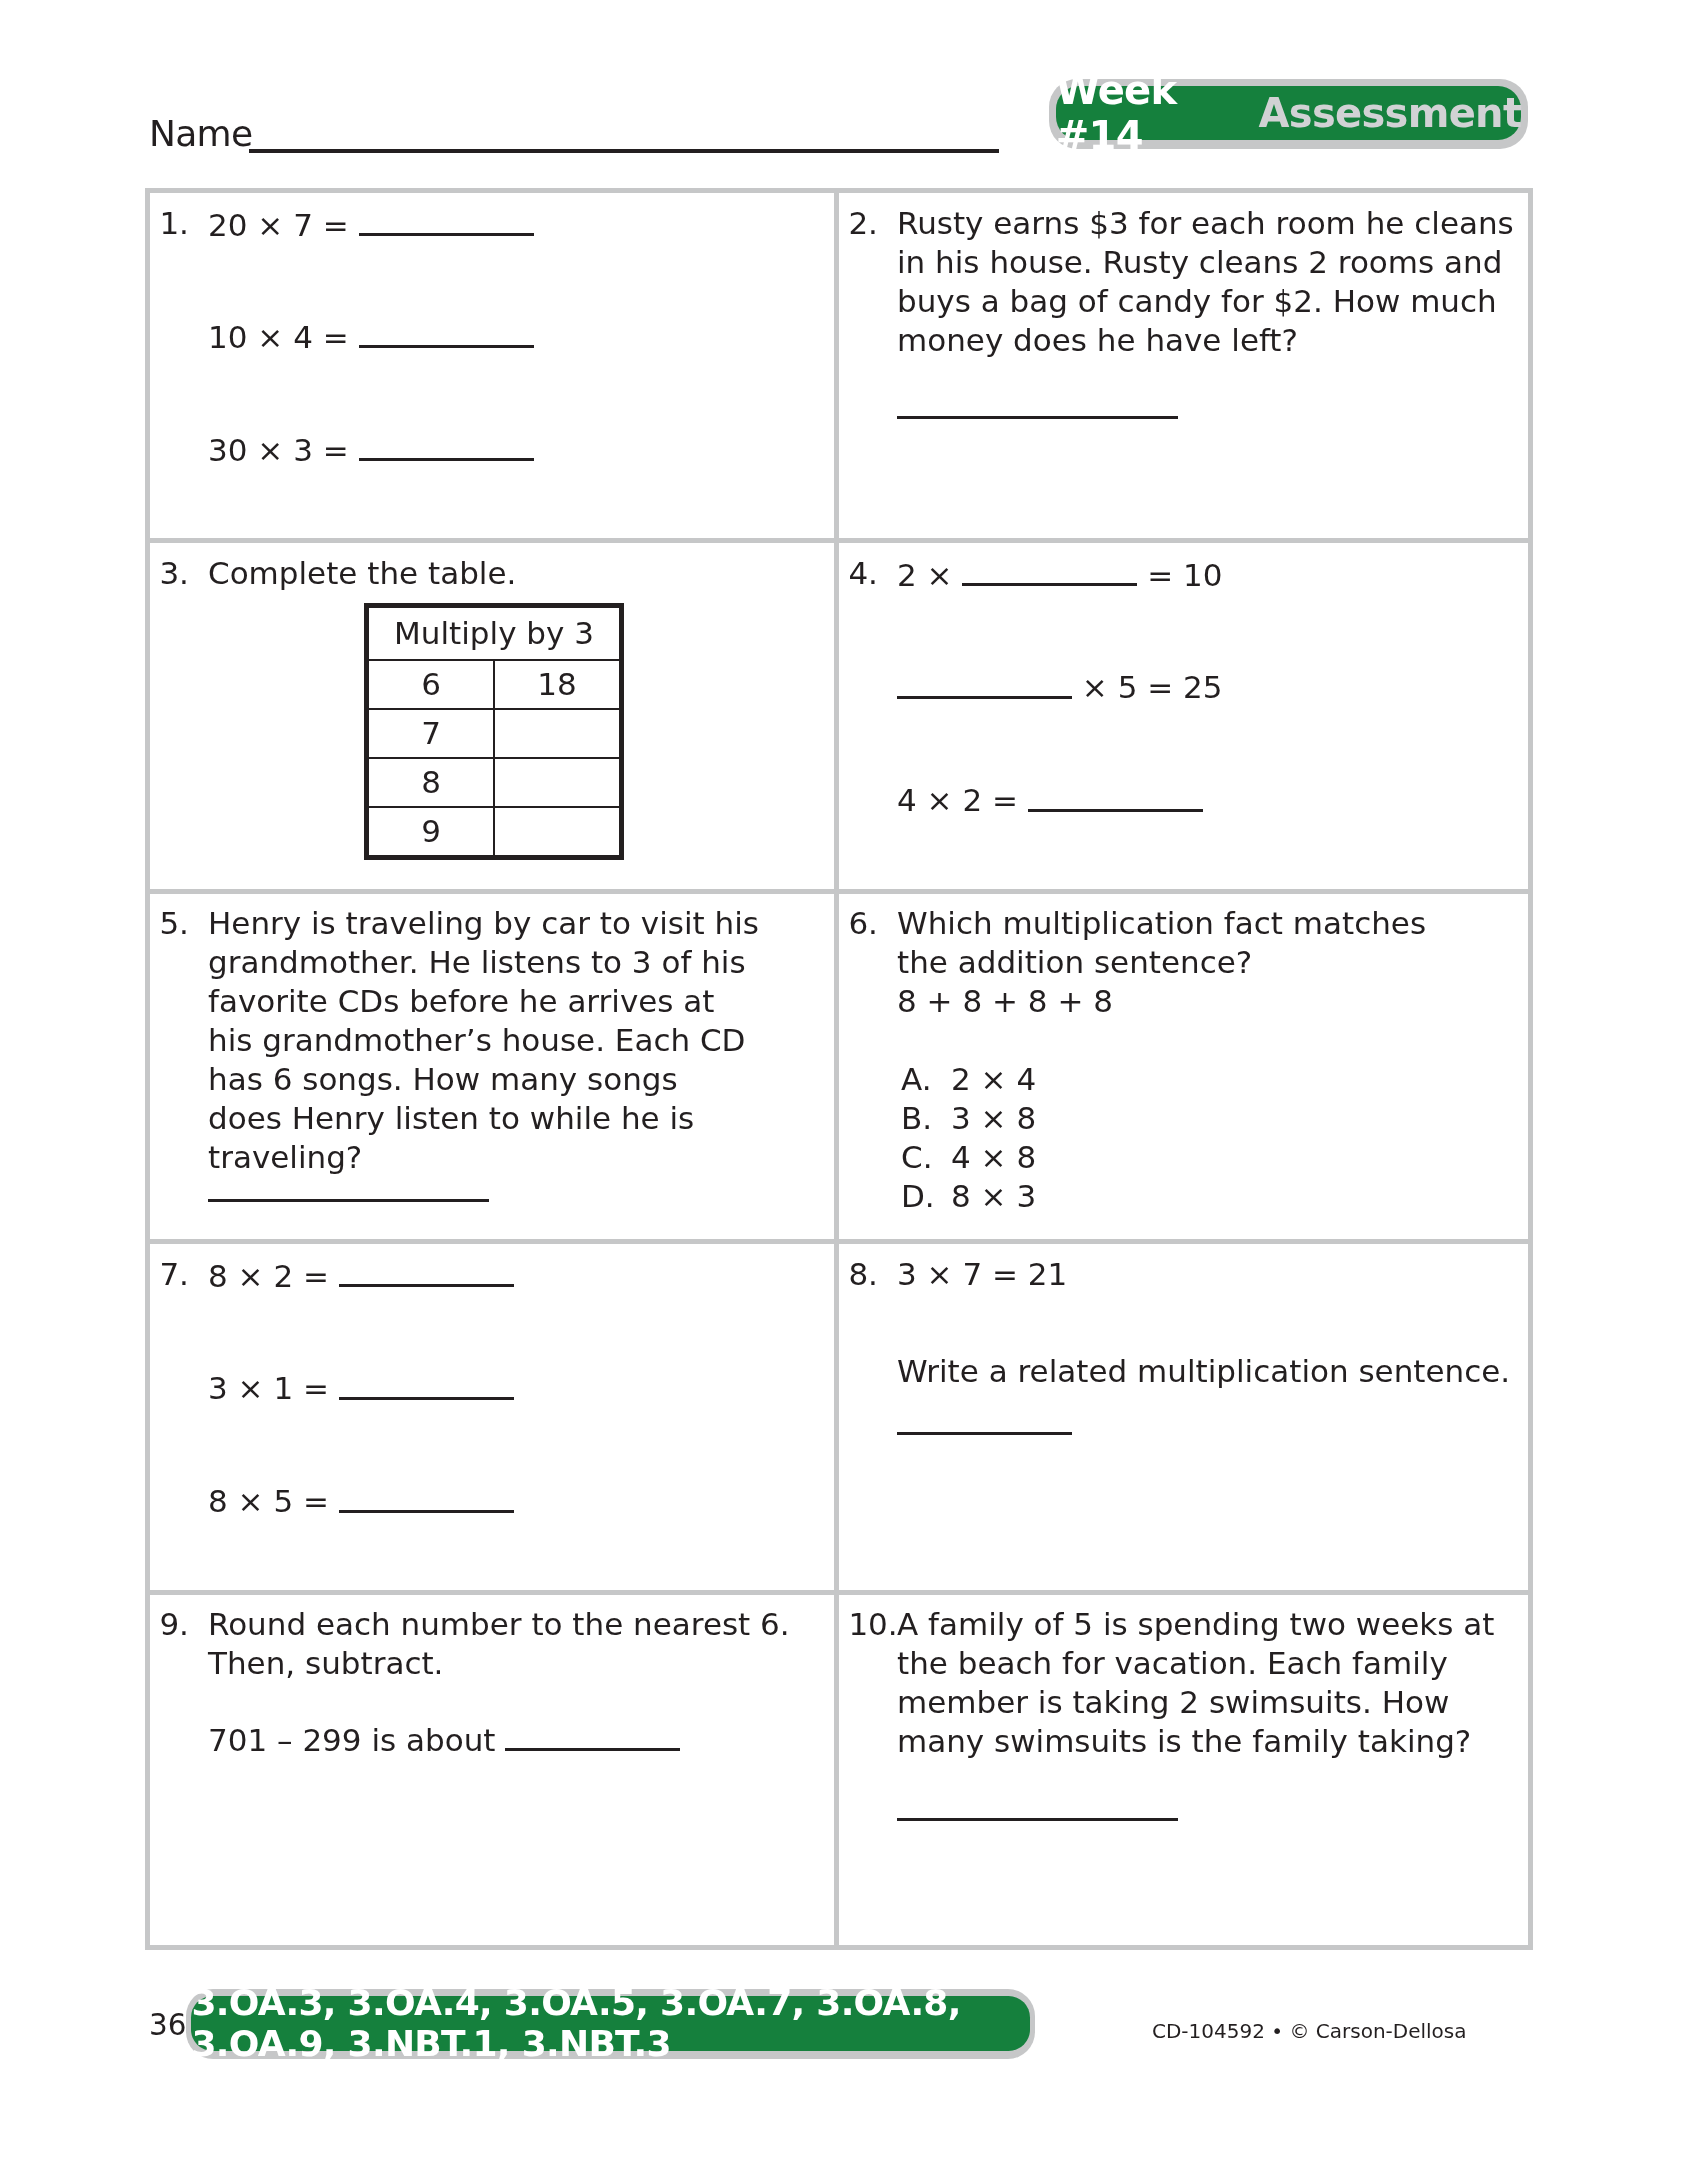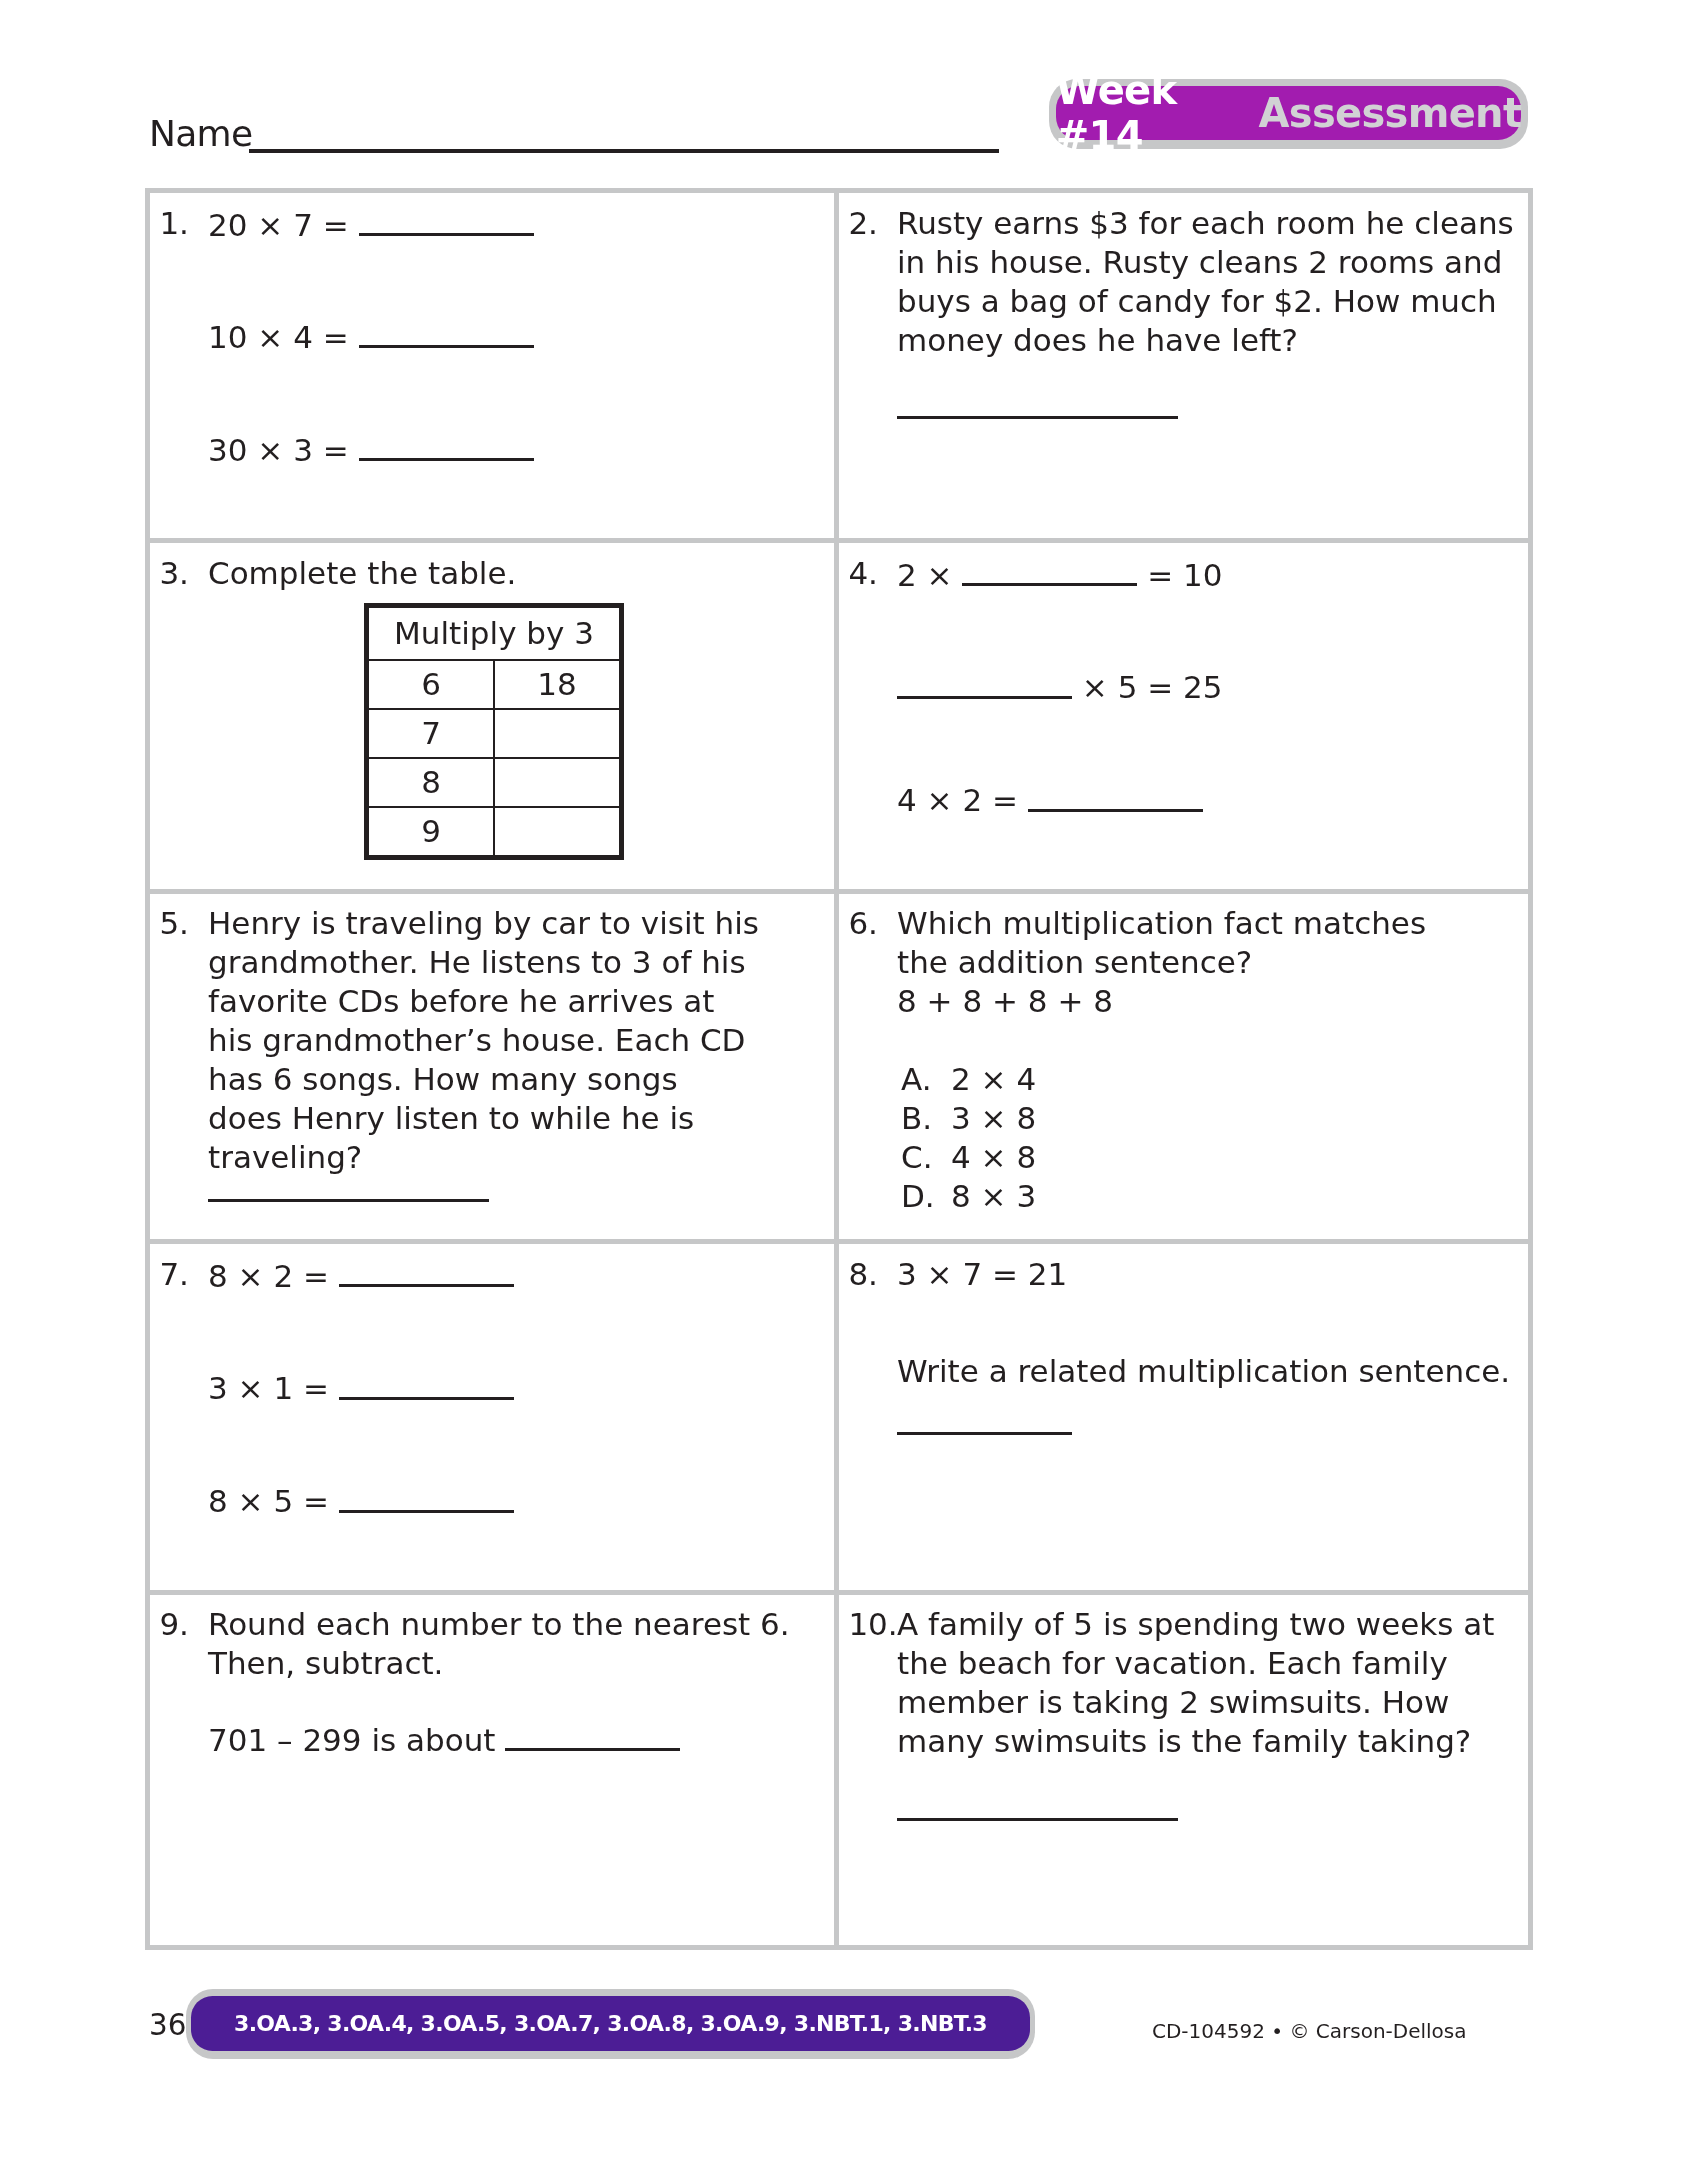--- a/index.html
+++ b/index.html
@@ -7,21 +7,21 @@
          font-family:"DejaVu Sans", sans-serif; color:#231f20; }
   .abs { position:absolute; }
 
   
   .name-label { left:149px; top:107px; font-size:36px; line-height:54px; letter-spacing:-0.7px; }
   .name-line { left:249px; top:149px; width:750px; height:0; border-bottom:4px solid #231f20; }
 
   .week-badge { left:1049px; top:79px; width:479px; height:70px; border-radius:28px;
                 background:#c6c7c8; }
   .week-badge-inner { position:absolute; left:6.7px; top:6.7px; right:6.7px; bottom:9.4px; border-radius:23px;
-                      background:#a21caf; display:flex; align-items:center; justify-content:center;
+                      background:#15803d; display:flex; align-items:center; justify-content:center;
                       font-weight:bold; font-size:40px; letter-spacing:-0.7px; }
   .week-badge-inner .w1 { color:#ffffff; margin-right:12px; }
   .week-badge-inner .w2 { color:#d1d2d4; }
 
   
   .grid { left:145px; top:188px; width:1388px; height:1762px; border:5.4px solid #c6c7c8; box-sizing:border-box;
           display:grid; grid-template-columns:1fr 1fr; grid-template-rows:repeat(5, 1fr); }
   .cell { position:relative; box-sizing:border-box; font-size:31px; line-height:39px; }
   .cell.left { border-right:5.4px solid #c6c7c8; }
   .cell.rowb { border-bottom:5.4px solid #c6c7c8; }
@@ -40,22 +40,22 @@
   .mtable td { width:124px; }
 
   .choices { margin-top:39px; }
   .choice { display:flex; }
   .choice .letter { width:54px; text-align:left; padding-left:4px; box-sizing:border-box; }
 
   
   .page-num { left:149px; top:2005px; font-size:29.4px; line-height:40px; }
   .std-badge { left:186px; top:1989px; width:849px; height:70px; border-radius:27px; background:#c6c7c8; }
   .std-badge-inner { position:absolute; left:5.4px; top:6.7px; right:5.4px; bottom:8px; border-radius:21.4px;
-                     background:#4c1d95; display:flex; align-items:center; justify-content:center;
-                     color:#ffffff; font-weight:bold; font-size:22px; letter-spacing:-0.7px; }
+                     background:#15803d; display:flex; align-items:center; justify-content:center;
+                     color:#ffffff; font-weight:bold; font-size:36px; letter-spacing:-0.7px; }
   .copyright { left:1152px; top:2015px; font-size:20px; line-height:33px; }
 </style>
 </head>
 <body>
 
 <div class="abs name-label">Name</div>
 <div class="abs name-line"></div>
 
 <div class="abs week-badge">
   <div class="week-badge-inner">

